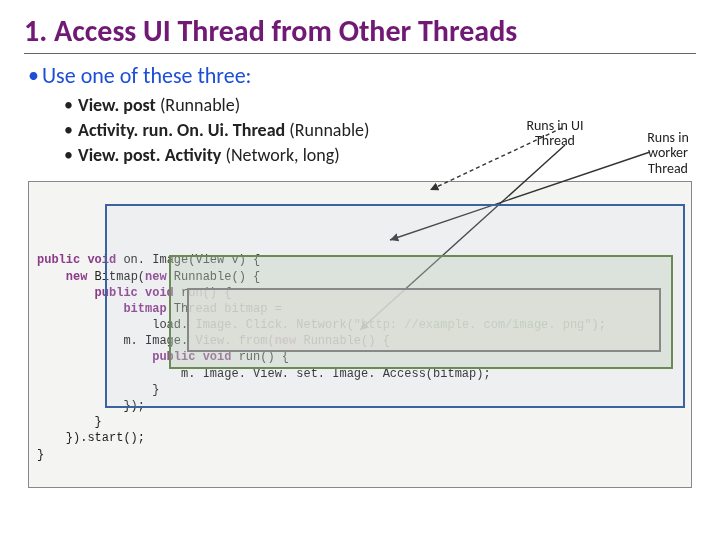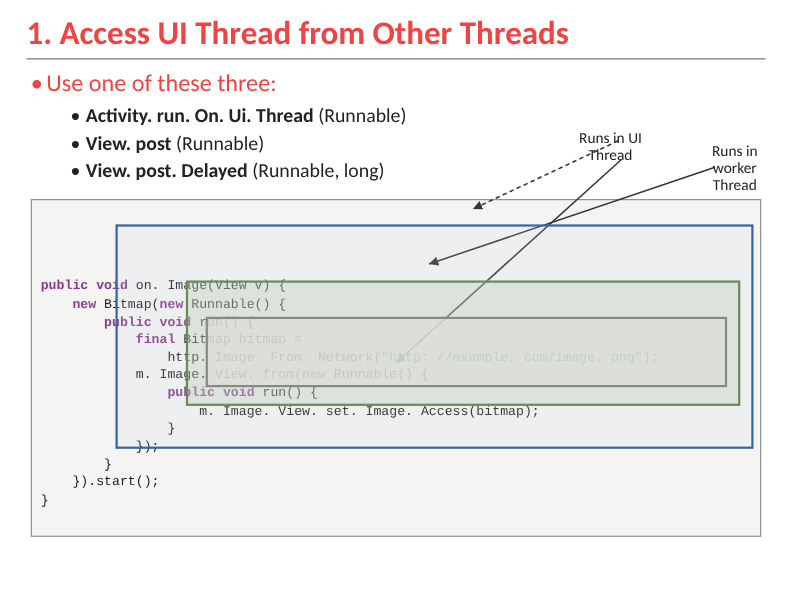--- a/index.html
+++ b/index.html
@@ -12,28 +12,28 @@
     position: relative;
     overflow: hidden;
   }
   .slide {
     padding: 12px 24px;
     position: relative;
   }
   .title {
     font-size: 30px;
     font-weight: 600;
-    color: #ef4444;
+    color: #701a75;
     margin: 0 0 2px 0;
     padding-bottom: 4px;
     border-bottom: 1px solid #666;
   }
   .main-bullet {
     font-size: 22px;
-    color: #ef4444;
+    color: #1d4ed8;
     margin: 8px 0 4px 4px;
   }
   .main-bullet .dot, .sub-bullet .dot {
     display: inline-block;
     width: 14px;
   }
   .sub-list {
     margin: 2px 0 10px 40px;
   }
   .sub-bullet {
@@ -110,44 +110,44 @@
 
 <div class="slide">
   <h1 class="title">1. Access UI Thread from Other Threads</h1>
 
   <div class="main-bullet">
     <span class="dot">•</span><span>Use one of these three:</span>
   </div>
 
   <div class="sub-list">
     <div class="sub-bullet">
+      <span class="dot">•</span><b>View. post</b><span> (Runnable)</span>
+    </div>
+    <div class="sub-bullet">
       <span class="dot">•</span><b>Activity. run. On. Ui. Thread</b><span> (Runnable)</span>
     </div>
     <div class="sub-bullet">
-      <span class="dot">•</span><b>View. post</b><span> (Runnable)</span>
-    </div>
-    <div class="sub-bullet">
-      <span class="dot">•</span><b>View. post. Delayed</b><span> (Runnable, long)</span>
+      <span class="dot">•</span><b>View. post. Activity</b><span> (Network, long)</span>
     </div>
   </div>
 
   <div class="label-cluster">
     <div class="lbl ui">Runs in UI Thread</div>
     <div class="lbl worker">Runs in worker Thread</div>
   </div>
 
   <div class="code-box">
     <div class="inner-box box-outer"></div>
     <div class="inner-box box-middle"></div>
     <div class="inner-box box-inner"></div>
 <span class="kw px">public void</span><span class="px"> on. Image(View v) {</span>
 <span class="kw px">    new</span><span class="px"> Bitmap(</span><span class="kw px">new</span><span class="px"> Runnable() {</span>
 <span class="kw px">        public void</span><span class="px"> run() {</span>
-<span class="kw px">            final</span><span class="px"> Bitmap bitmap =</span>
-<span class="px">                http. Image. From. Network(</span><span class="str px">"http: //example. com/image. png"</span><span class="px">);</span>
+<span class="kw px">            bitmap</span><span class="px"> Thread bitmap =</span>
+<span class="px">                load. Image. Click. Network(</span><span class="str px">"http: //example. com/image. png"</span><span class="px">);</span>
 <span class="px">            m. Image. View. from(</span><span class="kw px">new</span><span class="px"> Runnable() {</span>
 <span class="kw px">                public void</span><span class="px"> run() {</span>
 <span class="px">                    m. Image. View. set. Image. Access(bitmap);</span>
 <span class="px">                }</span>
 <span class="px">            });</span>
 <span class="px">        }</span>
 <span class="px">    }).start();</span>
 <span class="px">}</span>
   </div>
 </div>

